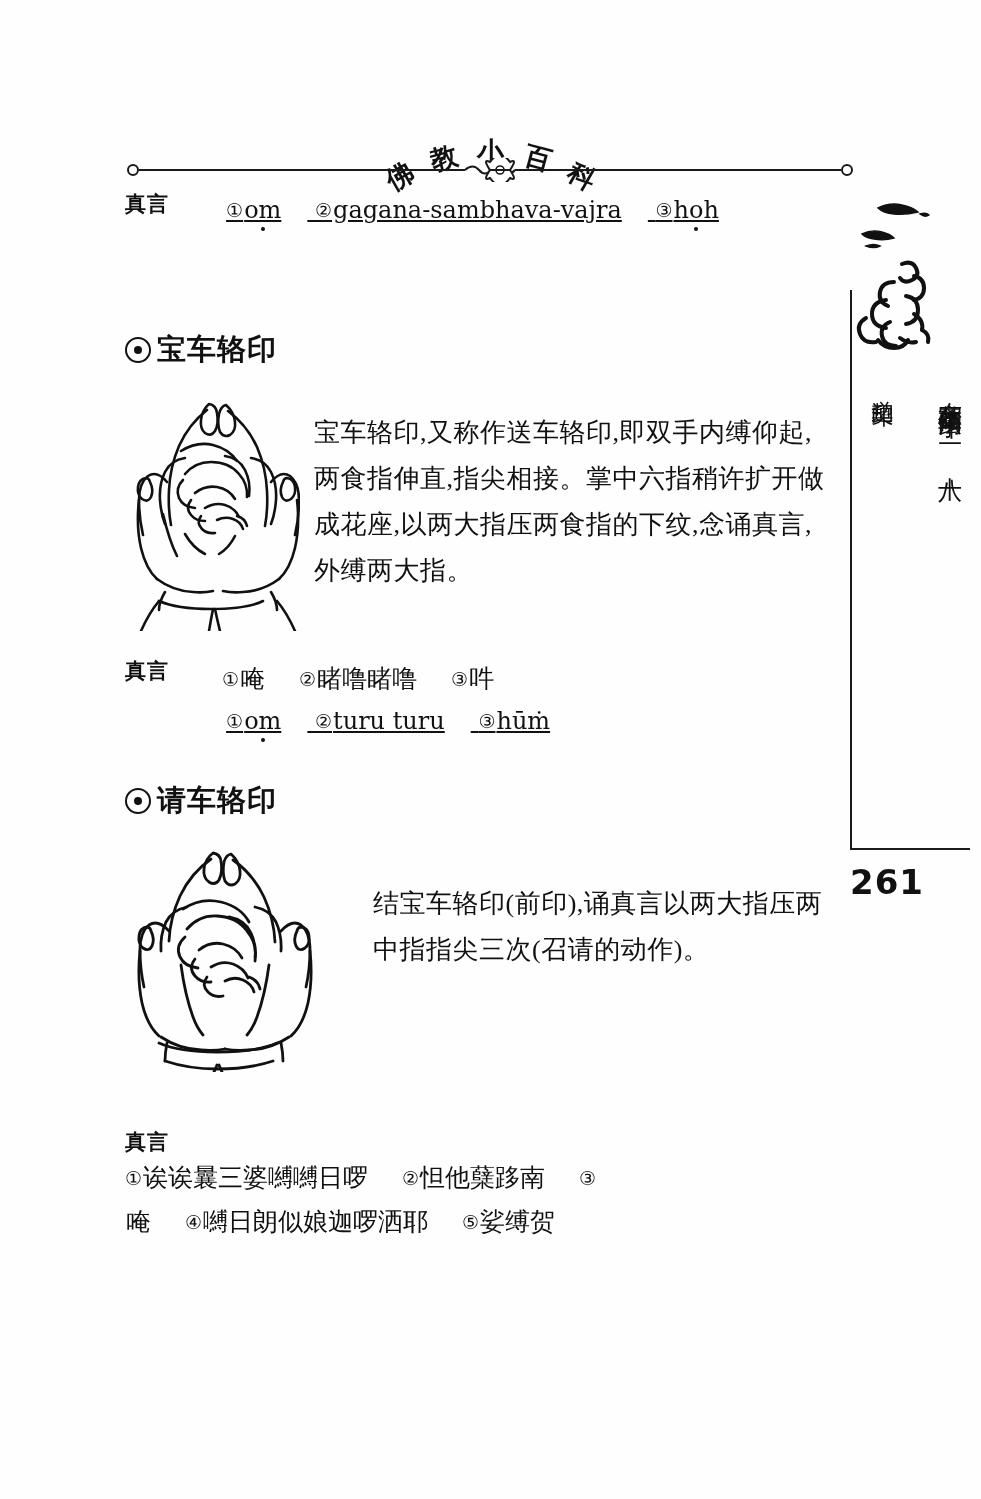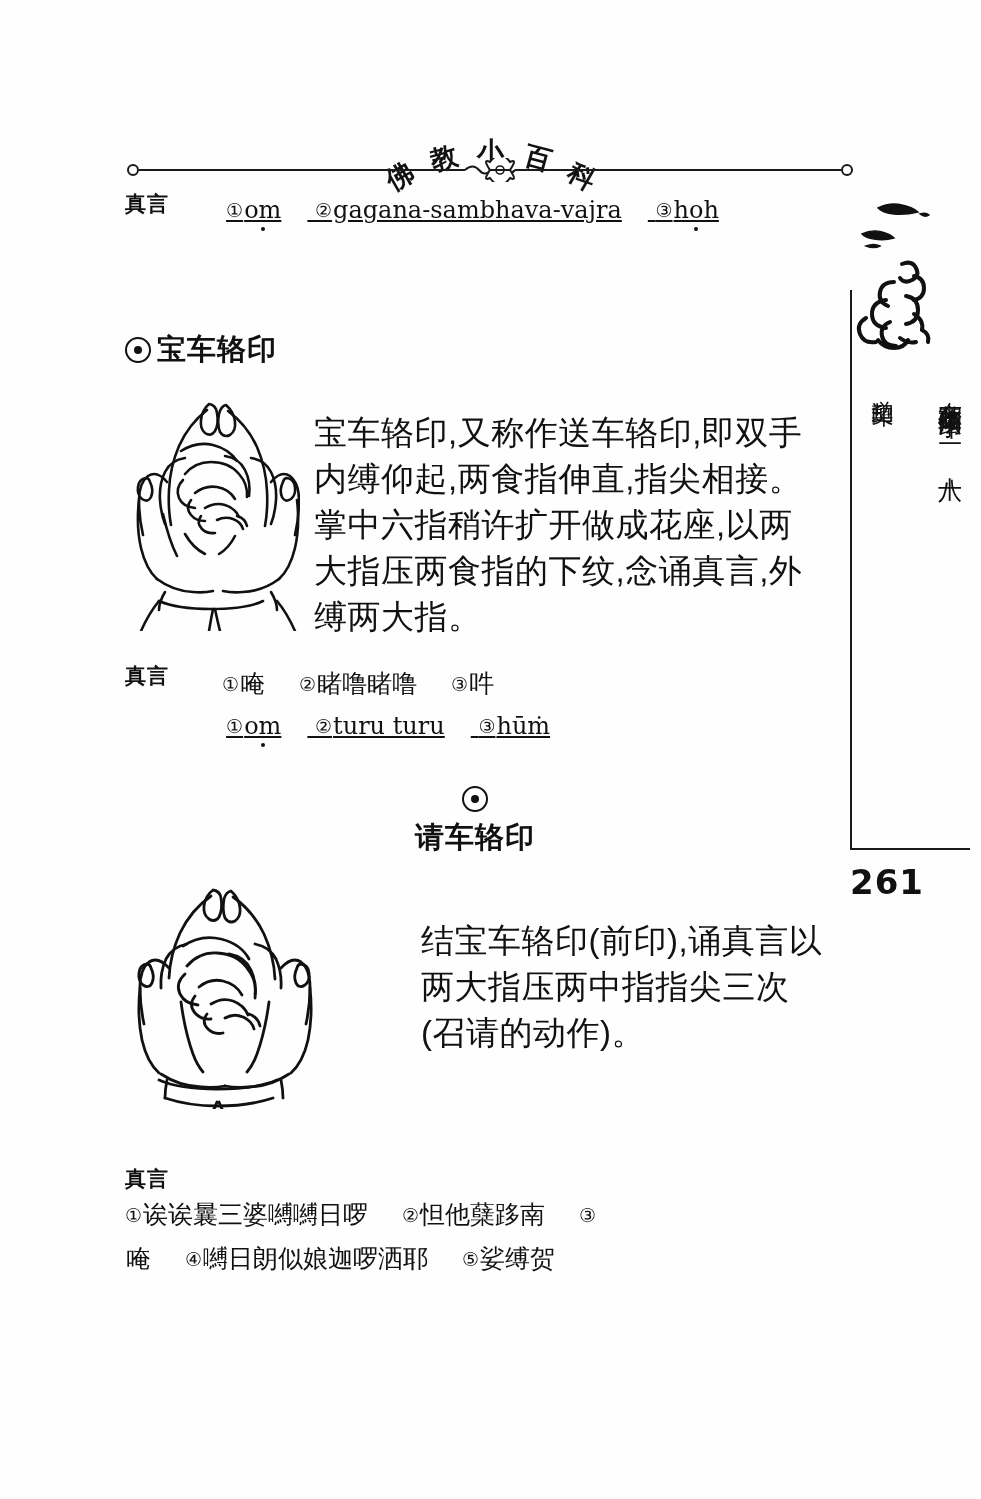--- a/index.html
+++ b/index.html
@@ -70,22 +70,22 @@
   .bullet-ring::after{
     content:"";position:absolute;left:50%;top:50%;width:8px;height:8px;
     margin:-4px 0 0 -4px;border-radius:50%;background:#111;
   }
 
   
   .figblock{display:flex;align-items:flex-start;}
   .figure{flex:0 0 auto;}
   .bodytext{
     flex:1 1 auto;
-    font-size:33px;line-height:46px;
-    font-family:Liberation Sans, sans-serif;
+    font-size:26px;line-height:46px;
+    font-family:Liberation Serif, serif;
     letter-spacing:.5px;
   }
   .bodytext p{margin:0;}
 
   
   .sidebar{position:absolute;left:838px;top:190px;width:143px;height:620px;}
   .sb-rule-v{position:absolute;left:12px;top:100px;width:2px;height:560px;background:#1a1a1a;}
   .sb-rule-h{position:absolute;left:12px;top:658px;width:120px;height:2px;background:#1a1a1a;}
   .sb-orn{position:absolute;left:12px;top:0px;width:110px;height:185px;}
   .vtext{
@@ -200,26 +200,26 @@
           <span class="seg"><span class="num">③</span><span>吽</span></span>
         </div>
         <div class="romline">
           <span class="seg"><span class="num">①</span><span class="u-dot">om</span></span>
           <span class="seg"><span class="num">②</span><span>turu turu</span></span>
           <span class="seg"><span class="num">③</span><span>hūṁ</span></span>
         </div>
       </div>
     </div>
 
-    <div class="heading" style="margin-top:24px;flex-direction:column;">
+    <div class="heading" style="margin-top:24px;">
       <span class="bullet-ring"></span>
       <span>请车辂印</span>
     </div>
 
-    <div class="figblock" style="margin-top:26px;gap:48px;">
+    <div class="figblock" style="margin-top:26px;">
       <div class="figure">
         <svg width="190" height="225" viewBox="0 0 190 225">
           <g fill="none" stroke="#111" stroke-width="2.8" stroke-linecap="round" stroke-linejoin="round">
             <path d="M88 6 q-8 6 -9 16 q-1 9 5 13 q6 4 10 -2 q4 -8 2 -19 q-1 -7 -8 -8 z"></path>
             <path d="M106 7 q8 7 9 17 q1 9 -5 13 q-6 3 -10 -3 q-3 -8 -1 -19 q2 -7 7 -8 z"></path>
             <path d="M86 12 q-20 14 -31 37 q-10 22 -11 45"></path>
             <path d="M108 13 q20 14 31 37 q10 22 11 45"></path>
             <path d="M62 60 q-15 3 -21 15 q-6 13 -5 29"></path>
             <path d="M130 60 q15 3 21 15 q6 13 5 29"></path>
             <path d="M44 84 q-11 -12 -20 -6 q-9 7 -9 25 q0 19 4 37"></path>

